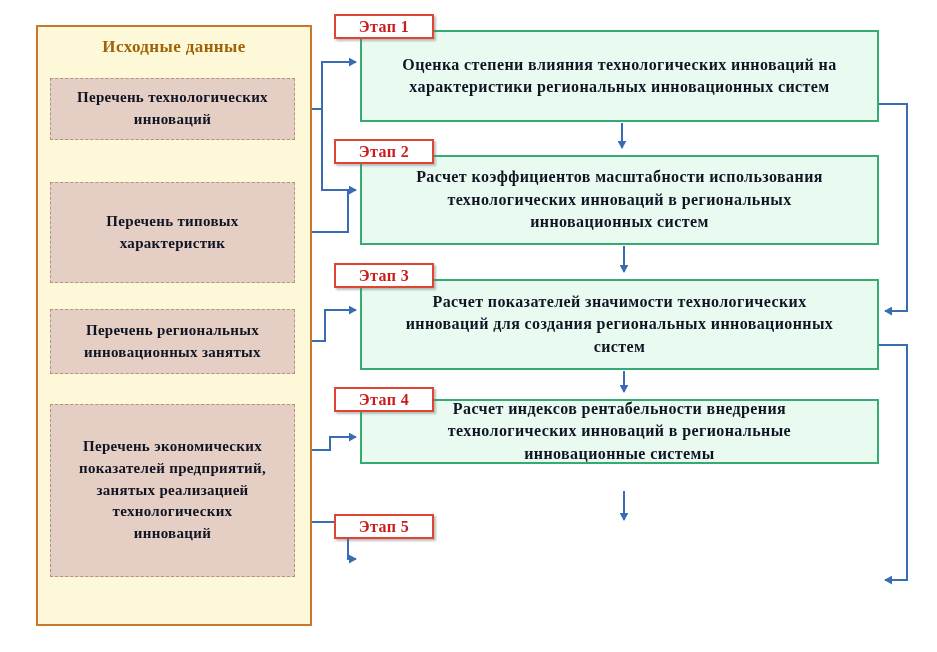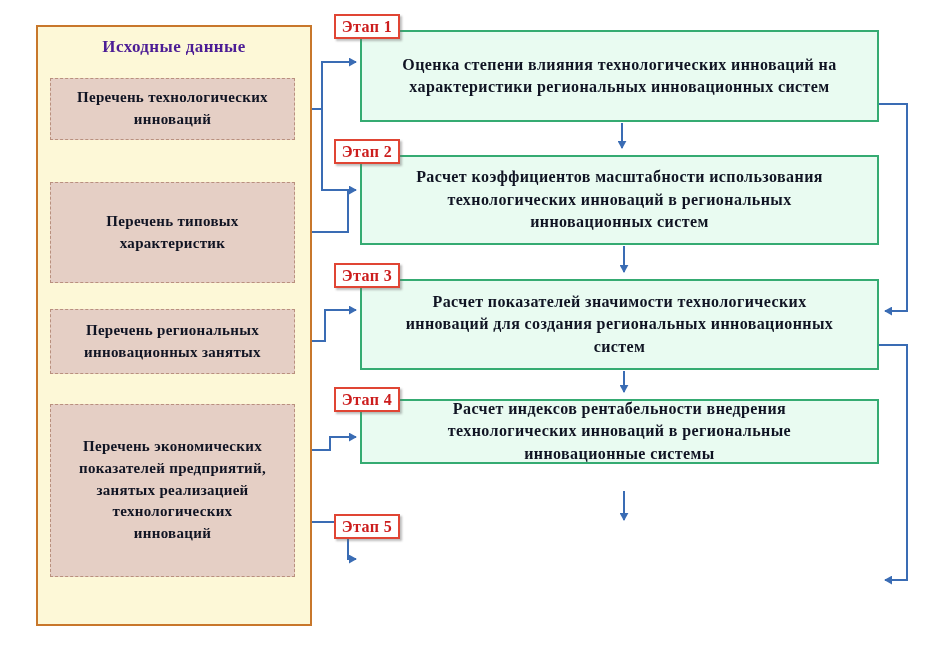--- a/index.html
+++ b/index.html
@@ -10,21 +10,21 @@
     font-family:"Liberation Serif","DejaVu Serif",serif;
     overflow:hidden;
   }
   .connectors{position:absolute;left:0;top:0;z-index:1;}
   .input-panel{
     position:absolute;left:36px;top:25px;width:276px;height:601px;
     background:#fdf8d7;border:2px solid #c8772b;box-sizing:border-box;z-index:2;
   }
   .panel-title{
     margin-top:10px;text-align:center;
-    font-size:17px;font-weight:bold;color:#4c1d95;letter-spacing:0.4px;
+    font-size:17px;font-weight:bold;color:#a16207;letter-spacing:0.4px;
   }
   .pink-box{
     position:absolute;width:245px;left:50px;
     background:#e5cfc5;border:1px dashed #b9907e;box-sizing:border-box;
     display:flex;align-items:center;justify-content:center;text-align:center;
     font-size:15px;font-weight:bold;color:#101423;letter-spacing:0.3px;
     line-height:1.45;padding:4px 24px;z-index:3;
   }
   .pb1{top:78px;height:62px;}
   .pb2{top:182px;height:101px;}
@@ -36,21 +36,21 @@
     display:flex;align-items:center;justify-content:center;text-align:center;
     font-size:16px;font-weight:bold;color:#101423;letter-spacing:0.4px;
     line-height:1.4;padding:2px 28px;z-index:2;
   }
   .gb1{top:30px;height:92px;}
   .gb2{top:155px;height:90px;}
   .gb3{top:279px;height:91px;}
   .gb4{top:399px;height:65px;}
   .gb5{top:527px;height:91px;}
   .stage-label{
-    position:absolute;left:334px;width:66px;height:25px;
+    position:absolute;left:334px;width:100px;height:25px;
     background:#ffffff;border:2px solid #e04534;box-sizing:border-box;
     display:flex;align-items:center;justify-content:center;
     font-size:16px;font-weight:bold;color:#cc1d1d;letter-spacing:0.4px;
     box-shadow:2px 2px 2px rgba(110,110,110,0.45);z-index:4;
   }
   .sl1{top:14px;}
   .sl2{top:139px;}
   .sl3{top:263px;}
   .sl4{top:387px;}
   .sl5{top:514px;text-align:right;}

